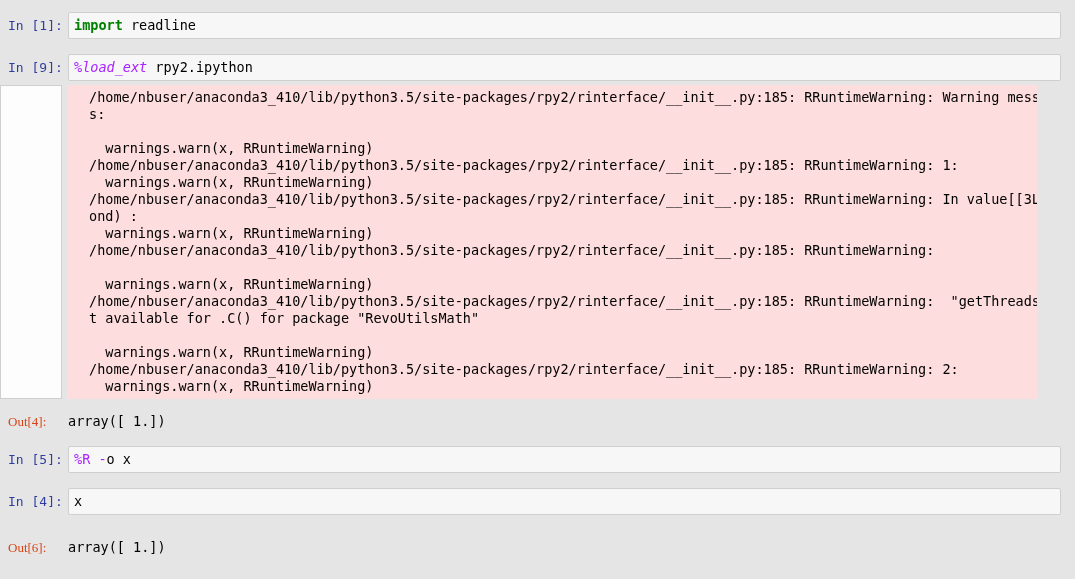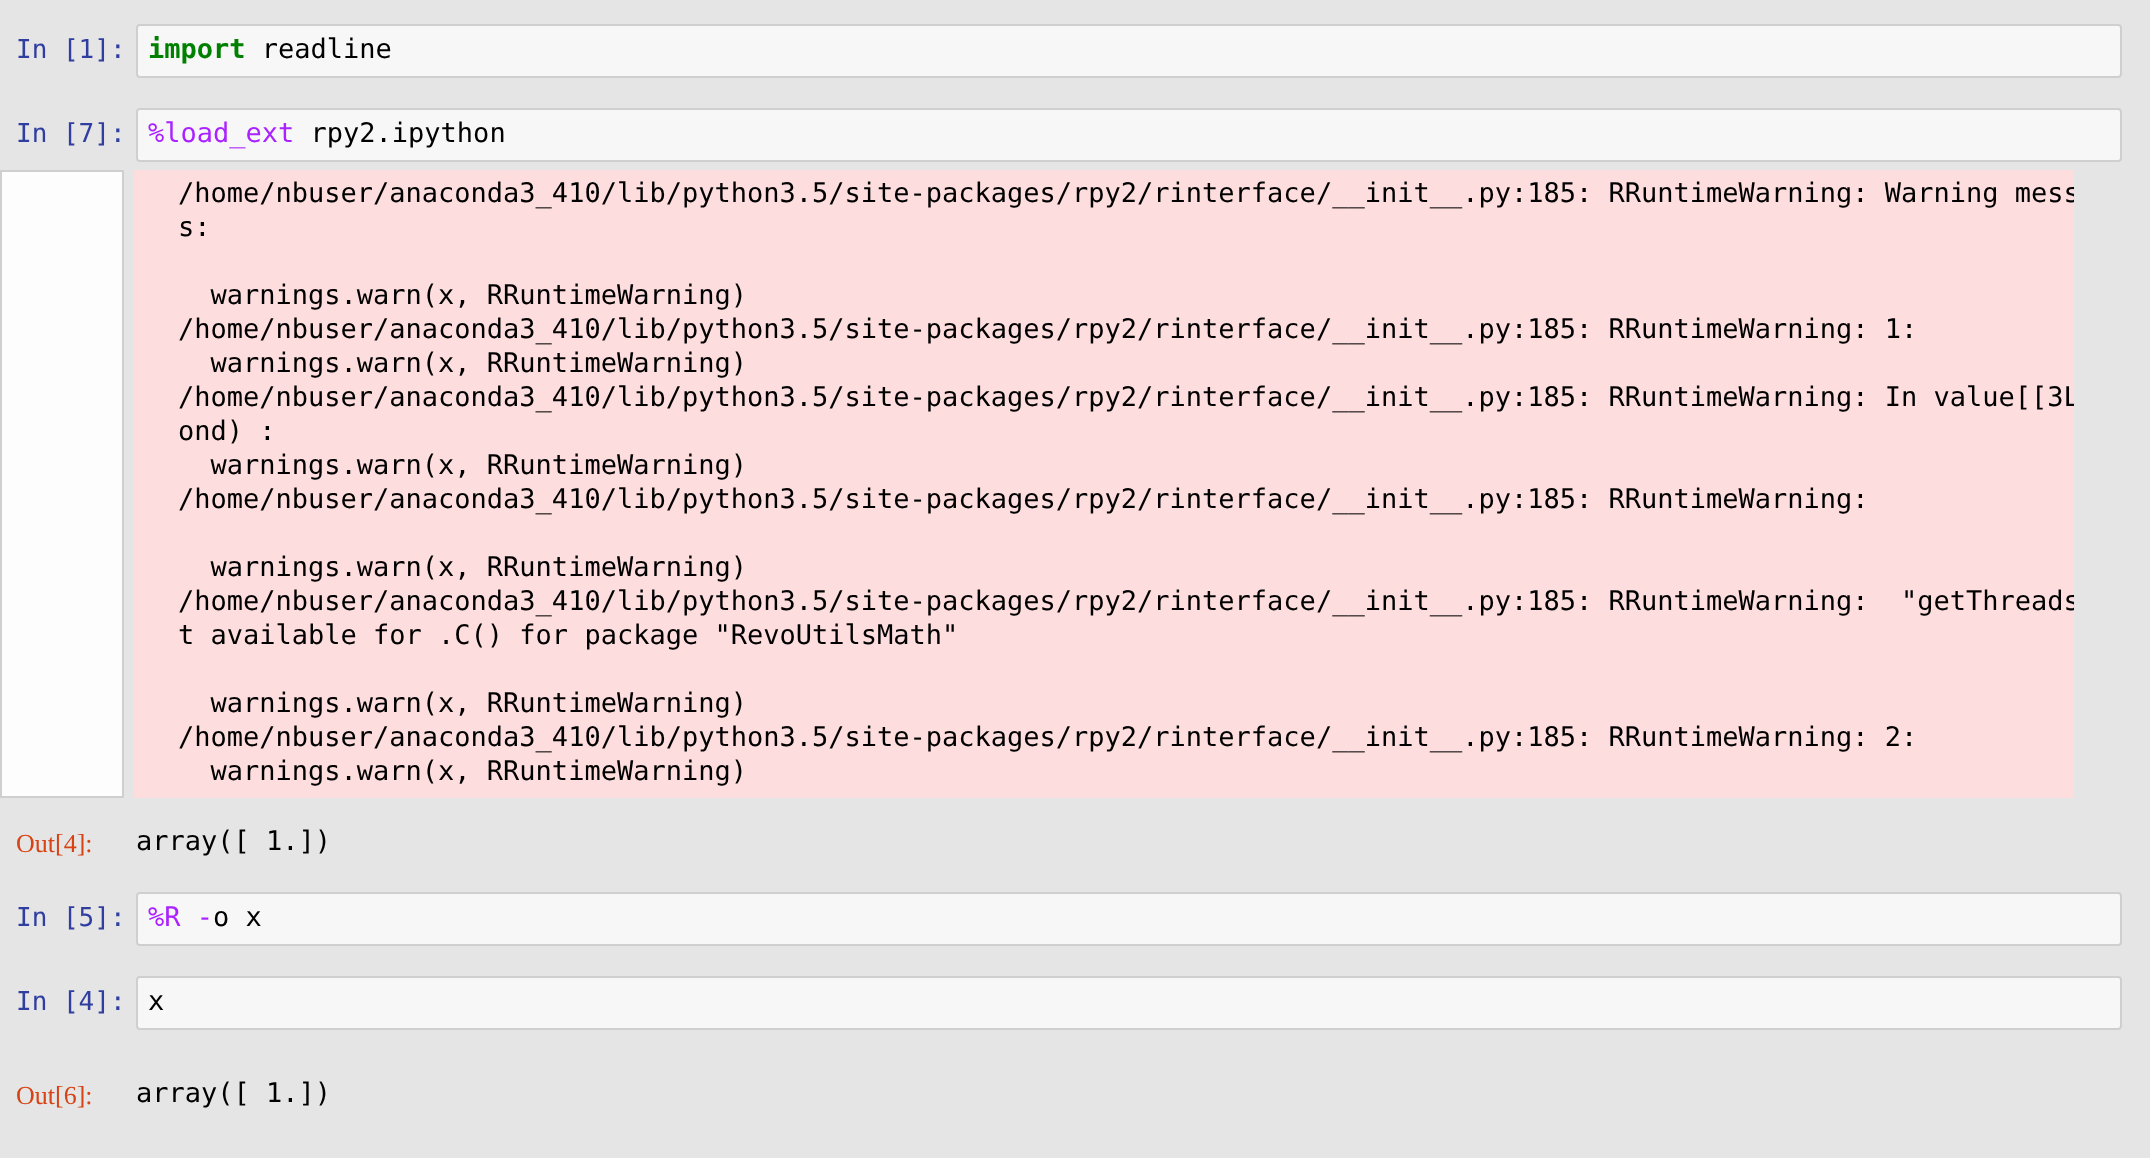--- a/index.html
+++ b/index.html
@@ -78,23 +78,23 @@
     <div class="row">
       <div class="prompt prompt-in">In [1]:</div>
       <div class="input-box">
           <pre class="code"><span class="tok-keyword" style="color: rgb(0, 128, 0);">import</span><span class="tok-plain" style="color: rgb(0, 0, 0);"> readline</span></pre>
         </div>
     </div>
   </div>
 
   <div class="group g2">
     <div class="row">
-      <div class="prompt prompt-in">In [7]:</div>
+      <div class="prompt prompt-in">In [9]:</div>
       <div class="input-box">
-          <pre class="code"><span class="tok-meta" style="color: rgb(170, 34, 255);">%load_ext</span><span class="tok-plain" style="color: rgb(0, 0, 0);"> rpy2.ipython</span></pre>
+          <pre class="code"><span class="tok-meta" style="color: rgb(170, 34, 255); font-style: italic;">%load_ext</span><span class="tok-plain" style="color: rgb(0, 0, 0);"> rpy2.ipython</span></pre>
         </div>
     </div>
     <div class="row stderr-row">
       <div class="prompt-overlay"></div>
       <pre class="stderr">/home/nbuser/anaconda3_410/lib/python3.5/site-packages/rpy2/rinterface/__init__.py:185: RRuntimeWarning: Warning message
 s:
 
   warnings.warn(x, RRuntimeWarning)
 /home/nbuser/anaconda3_410/lib/python3.5/site-packages/rpy2/rinterface/__init__.py:185: RRuntimeWarning: 1:
   warnings.warn(x, RRuntimeWarning)

